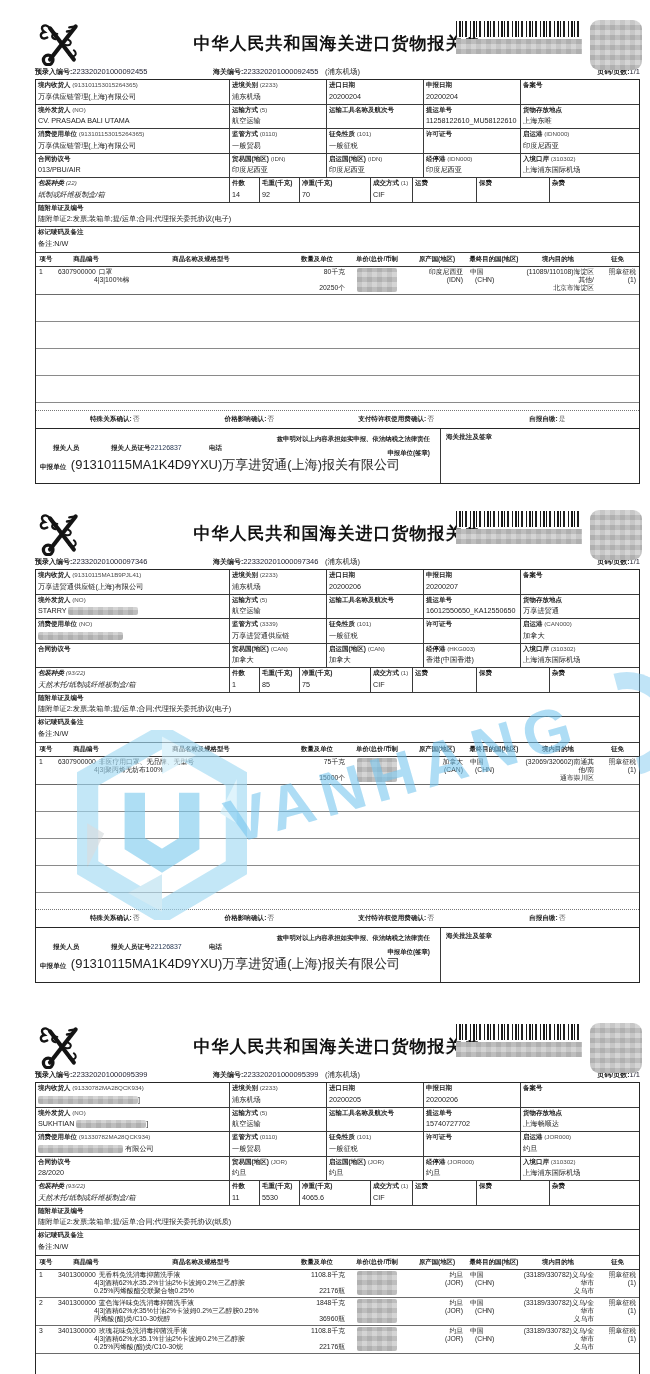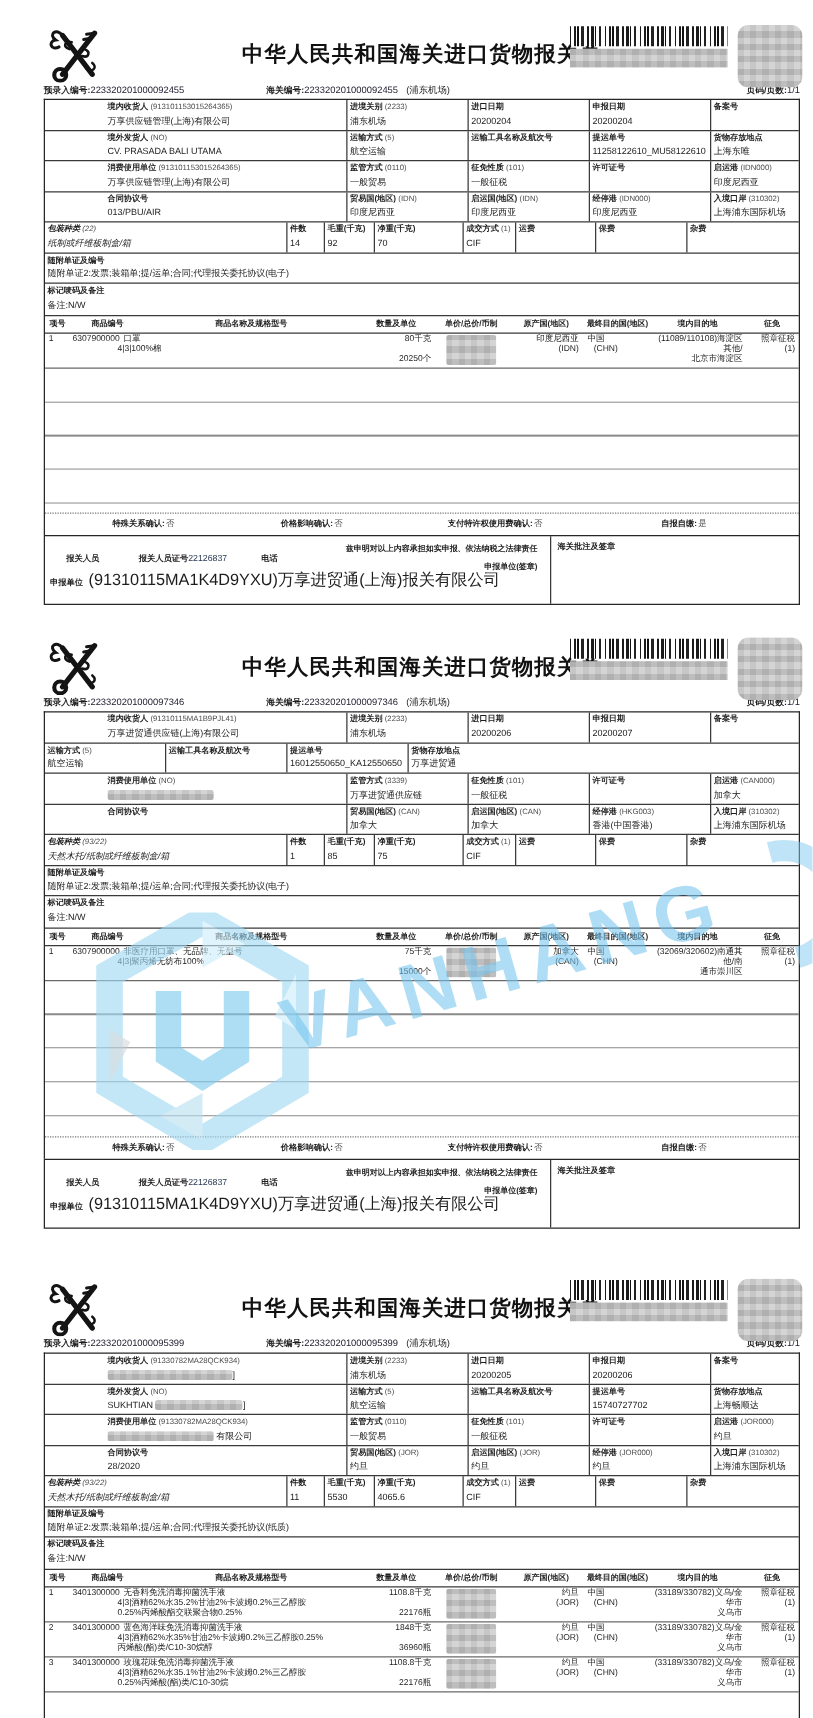--- a/index.html
+++ b/index.html
@@ -29,21 +29,21 @@
   .pl1{width:178px;}
   .pl2{width:112px;}
   .pl3{flex:1;}
   .pageno{text-align:right;}
 
   
   .main-table{border:1.3px solid #262626;border-bottom:none;}
   .t-row{display:flex;border-bottom:1px solid #3a3a3a;}
   .cell{border-right:1px solid #3a3a3a;padding:1px 2px 2px;box-sizing:border-box;min-height:21px;}
   .cell:last-child{border-right:none;flex:1;}
-  .w1{width:194px;margin-left:48px;}.w2{width:97px;}.w3{width:97px;}.w4{width:97px;}
+  .w1{width:194px;}.w2{width:97px;}.w3{width:97px;}.w4{width:97px;}
   .p1{width:194px;font-style:italic;}.p2{width:30px;}.p3{width:40px;}.p4{width:71px;}.p5{width:42px;}.p6{width:64px;}.p7{width:73px;}
   .lab{font-size:6.5px;font-weight:bold;white-space:nowrap;}
   .lab .code{font-weight:normal;color:#4a4a4a;font-size:6.2px;}
   .val{font-size:7.2px;margin-top:1.5px;color:#222;}
   .full-row{border-bottom:1px solid #3a3a3a;padding:1px 2px 2px;}
   .full-row.marks{min-height:22px;}
   .inline-blur{display:inline-block;vertical-align:middle;height:8px;border-radius:2px;}
   .blur-100{width:100px;}.blur-85{width:85px;}.blur-70{width:70px;}
 
   
@@ -393,20 +393,24 @@
           <div class="lab"><b>申报日期</b></div>
           <div class="val">20200207</div>
         </div>
         <div class="cell">
           <div class="lab"><b>备案号</b></div>
           <div class="val"></div>
         </div>
       </div>
 
       <div class="t-row">
+        <div class="cell w1">
+          <div class="lab"><b>境外发货人</b> <span class="code">(NO)</span></div>
+          <div class="val"><span>STARRY</span> <span class="pixel-blur inline-blur blur-70"></span><span></span></div>
+        </div>
         <div class="cell w2">
           <div class="lab"><b>运输方式</b> <span class="code">(5)</span></div>
           <div class="val">航空运输</div>
         </div>
         <div class="cell w3">
           <div class="lab"><b>运输工具名称及航次号</b></div>
           <div class="val"></div>
         </div>
         <div class="cell w4">
           <div class="lab"><b>提运单号</b></div>

